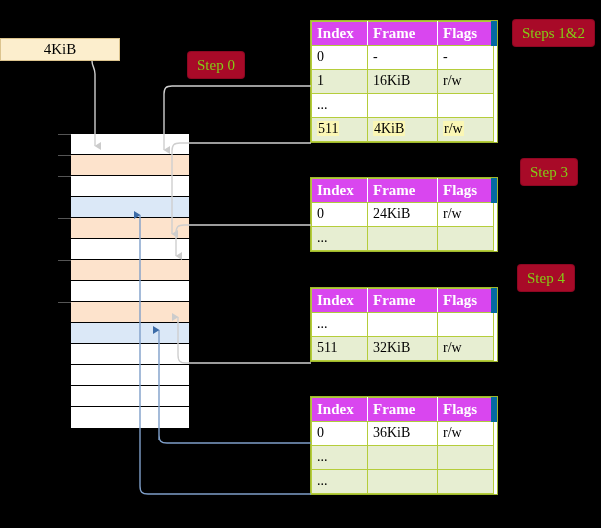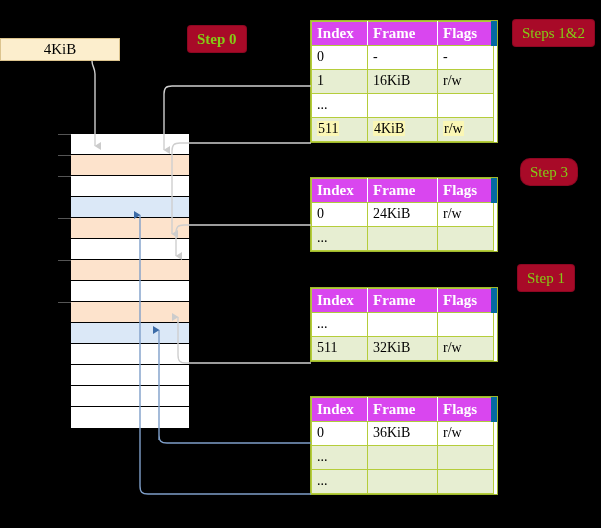--- a/index.html
+++ b/index.html
@@ -250,24 +250,24 @@
           </tr>
           <tr class="alt">
             <td class="col-index">...</td>
             <td class="col-frame"></td>
             <td class="col-flags"></td>
           </tr>
         </tbody>
       </table>
     </div>
   <div id="badges-layer">
-      <div class="step-badge" style="left: 188px; top: 26px; font-weight: bold;">Step 0</div>
+      <div class="step-badge" style="left: 188px; top: 52px;">Step 0</div>
       <div class="step-badge" style="left: 513px; top: 20px;">Steps 1&amp;2</div>
-      <div class="step-badge" style="left: 521px; top: 159px; border-radius: 9px;">Step 3</div>
-      <div class="step-badge" style="left: 518px; top: 265px;">Step 1</div>
+      <div class="step-badge" style="left: 521px; top: 159px;">Step 3</div>
+      <div class="step-badge" style="left: 518px; top: 265px;">Step 4</div>
     </div>
 
   <svg id="wires" viewBox="0 0 601 528" xmlns="http://www.w3.org/2000/svg">
     <defs>
       <marker id="ga" markerWidth="9" markerHeight="9" refX="4.5" refY="7" orient="auto" markerUnits="userSpaceOnUse">
         <path d="M0.5,1 L4.5,7.5 L8.5,1 Z" fill="#cccccc"></path>
       </marker>
       <marker id="ba" markerWidth="9" markerHeight="9" refX="4.5" refY="7" orient="auto" markerUnits="userSpaceOnUse">
         <path d="M0.5,1 L4.5,7.5 L8.5,1 Z" fill="#3c6ca8"></path>
       </marker>

